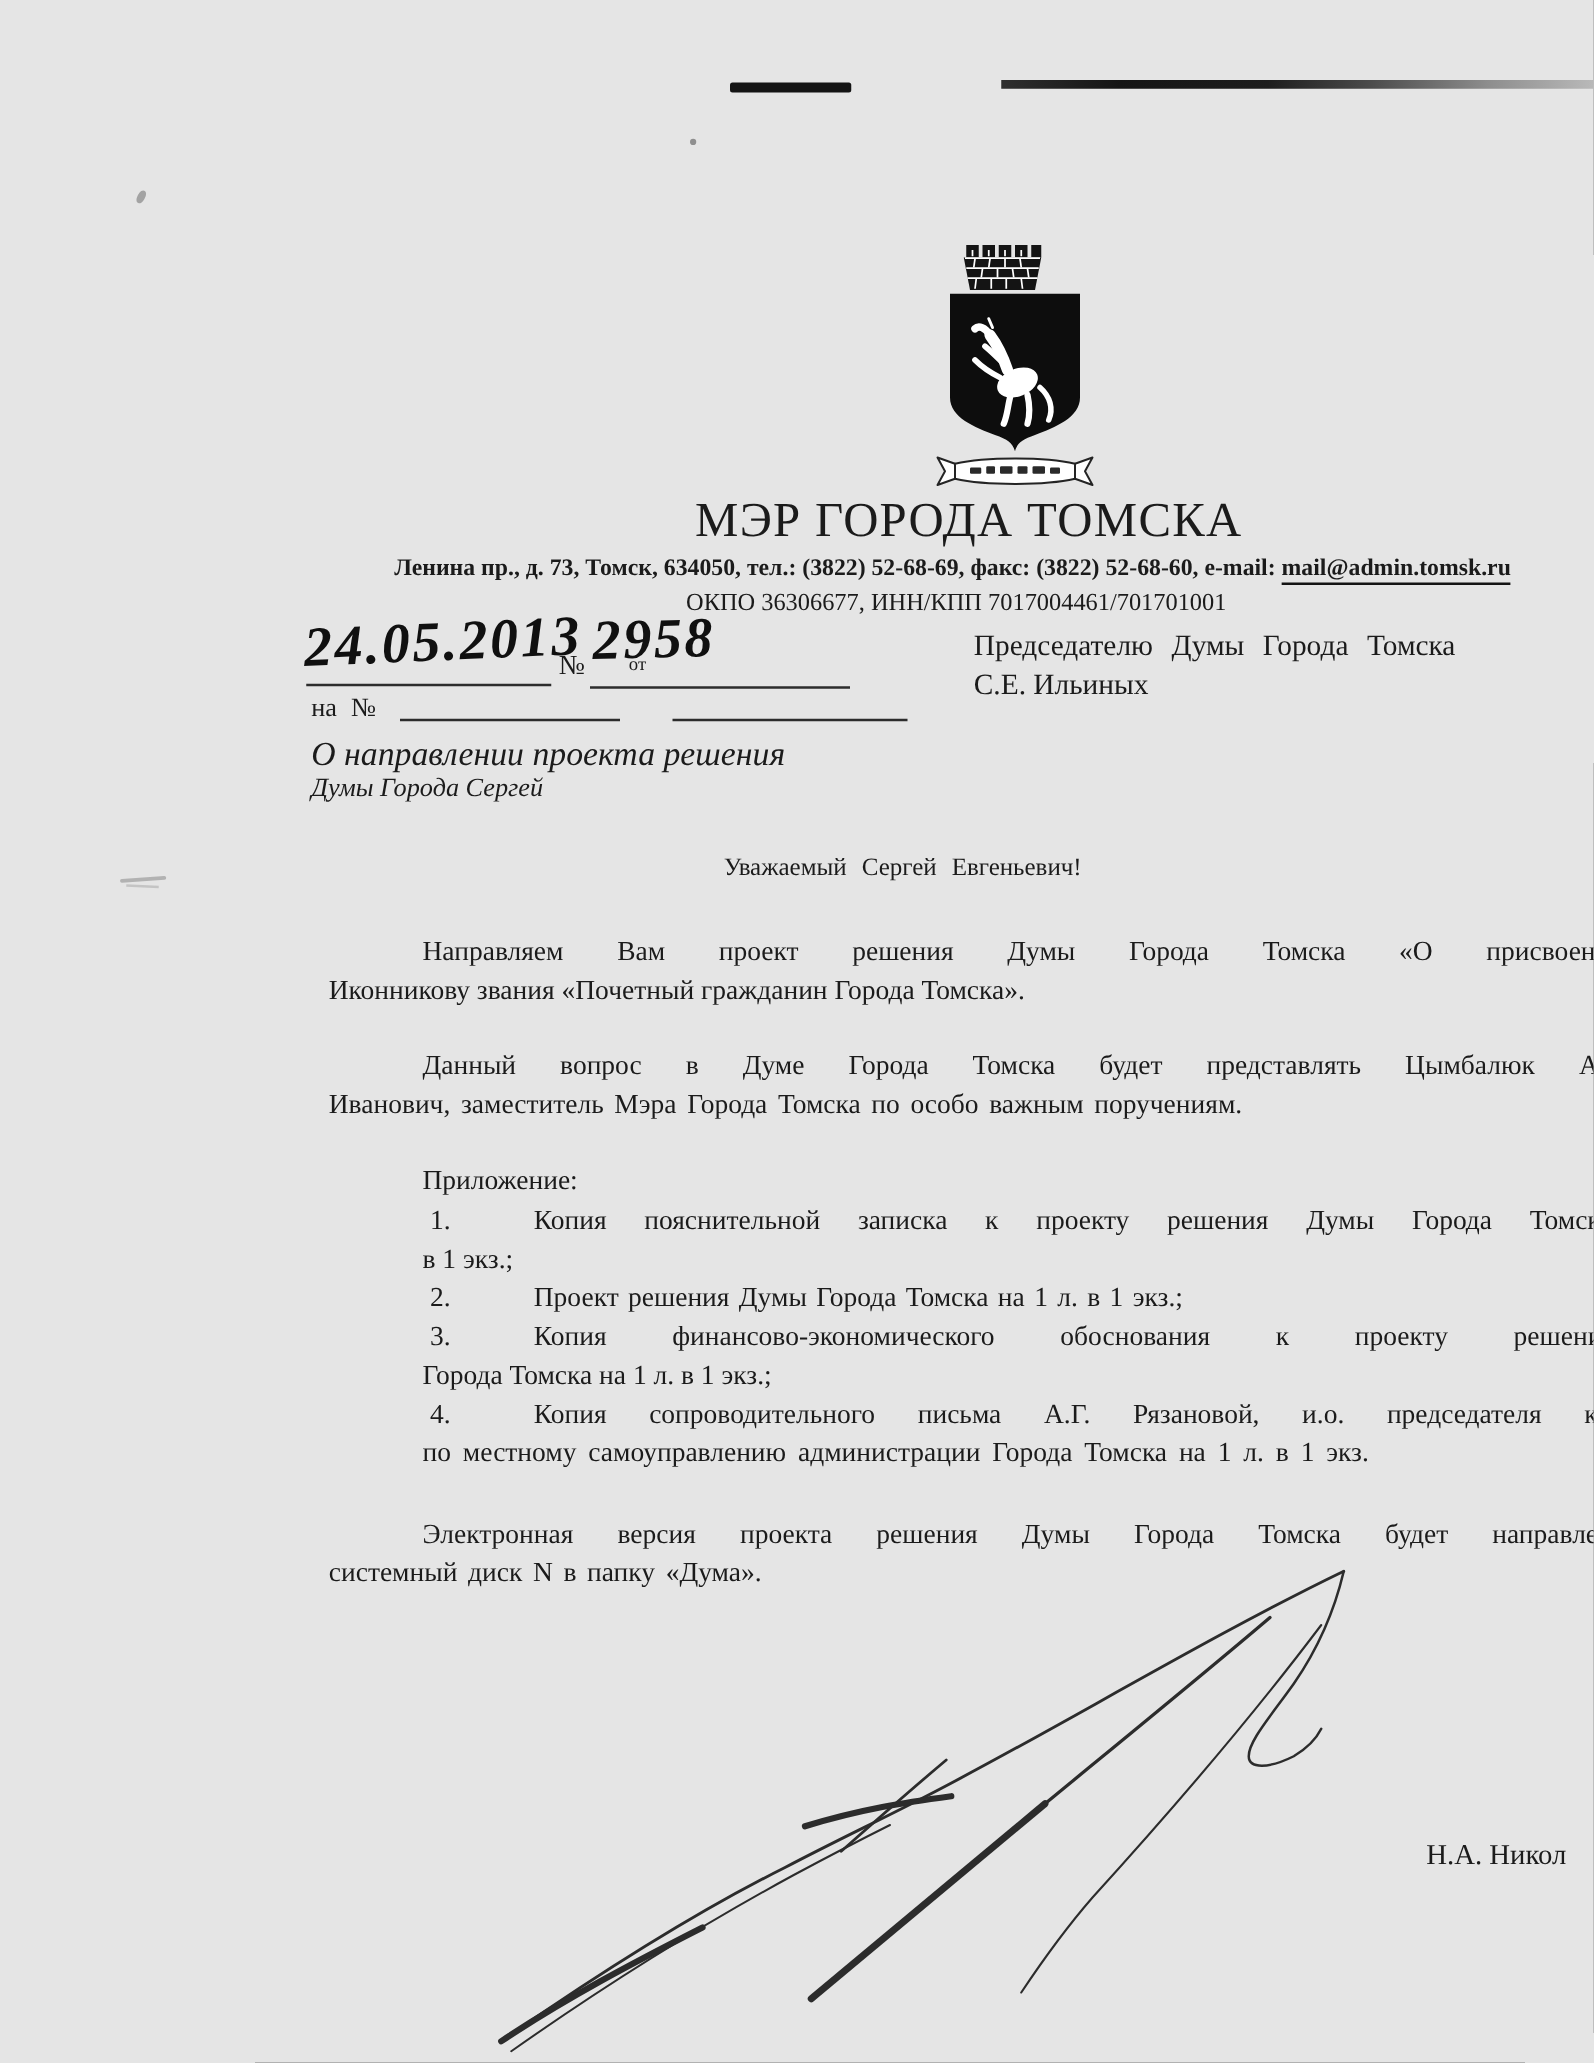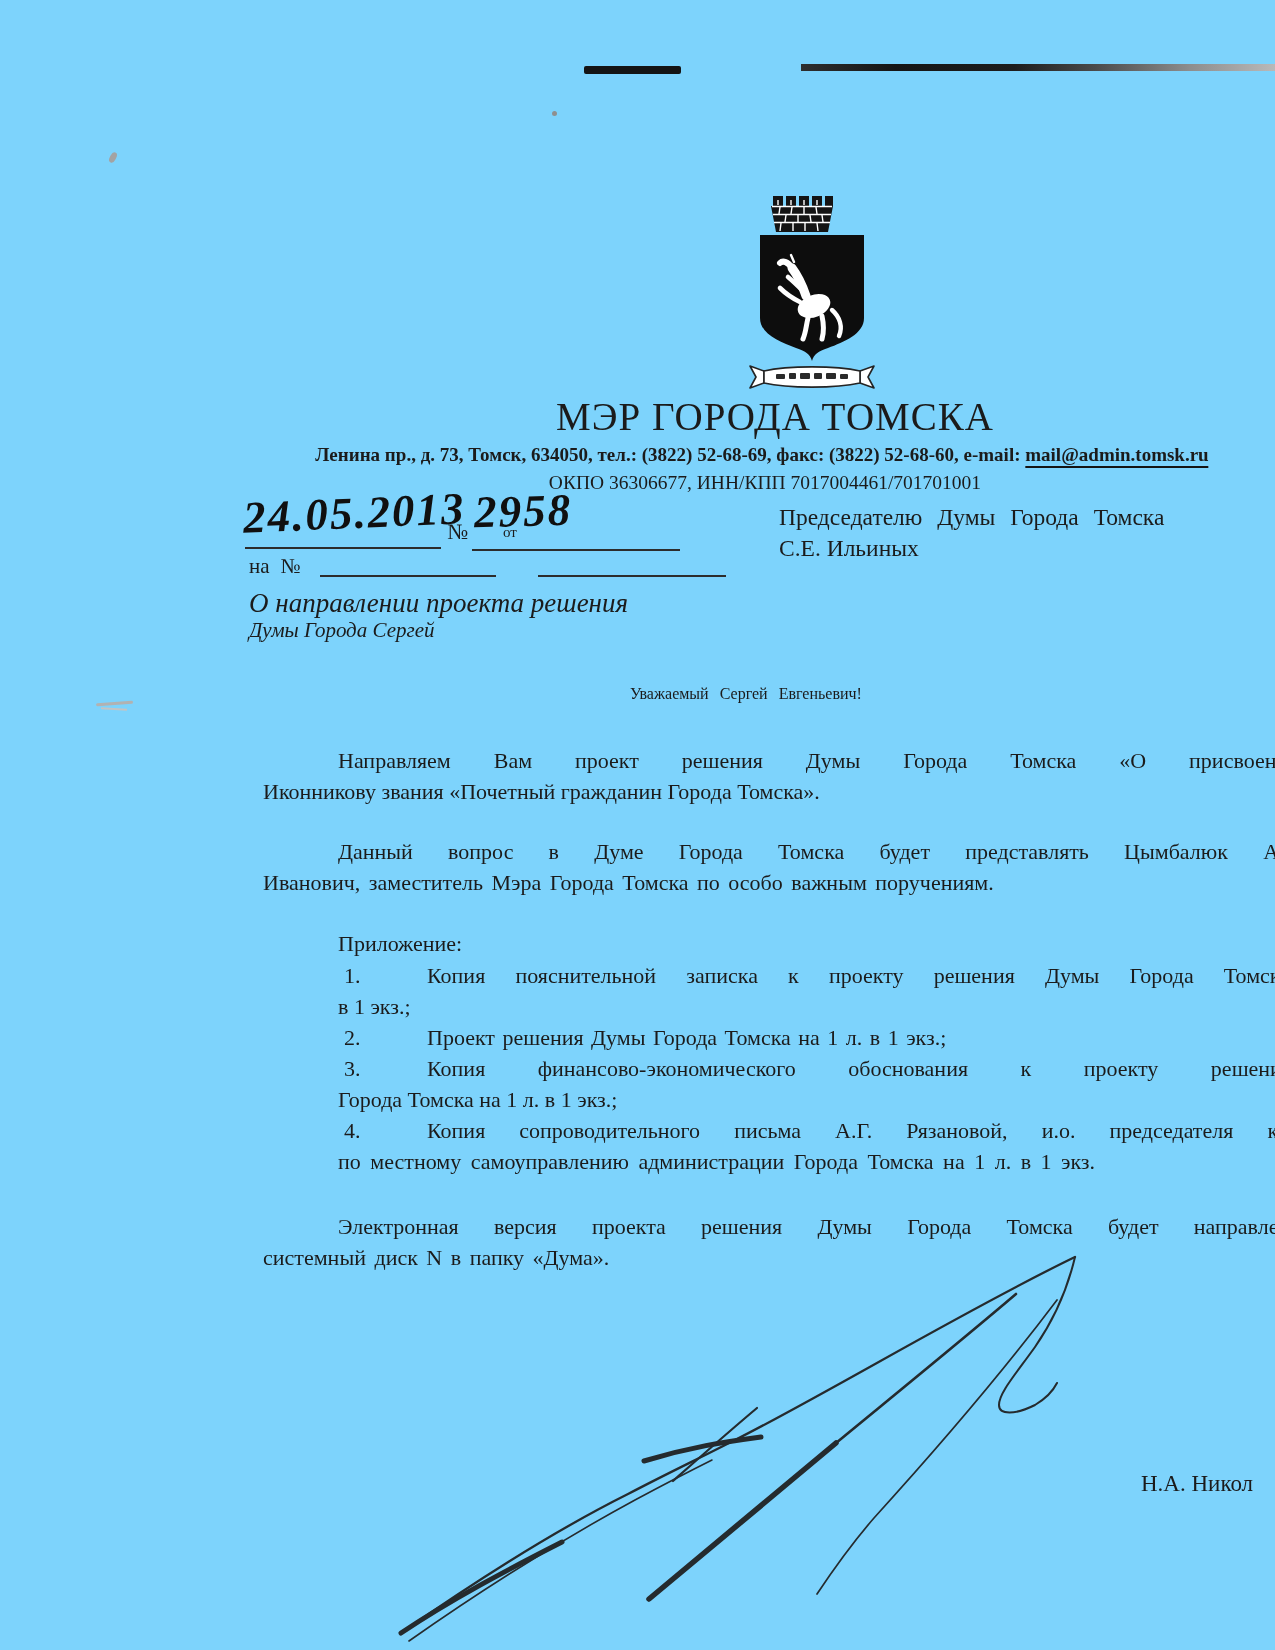--- a/index.html
+++ b/index.html
@@ -1,17 +1,17 @@
 <!DOCTYPE html>
 <html><head>
 <meta charset="utf-8">
 <style>
   html,body{margin:0;padding:0;background:#888;}
   #page{
-    position:relative; width:1275px; height:1650px; background:#7dd3fc;
+    position:relative; width:1275px; height:1650px; background:#e5e5e5;
     overflow:hidden; font-family:"Liberation Serif", serif; color:#1b1b1b;
     margin:0 auto;
   }
   .abs{position:absolute; white-space:nowrap;}
   .just{position:absolute; text-align:justify; text-align-last:justify; white-space:normal;}
   .body-txt{font-size:22px; line-height:28px;}
   .hw{font-style:italic; font-weight:bold; letter-spacing:2px; color:#101010;}
   .rule{position:absolute; height:2px; background:#2c2c2c;}
   .italic{font-style:italic;}
   .email{border-bottom:2px solid #141414; padding-bottom:1px;}
@@ -120,21 +120,21 @@
   <div class="rule" style="left:320px;top:575px;width:176px;"></div>
   <div class="abs" style="left:503px;top:524px;font-size:15px;">от</div>
   <div class="rule" style="left:538px;top:575px;width:188px;"></div>
 
   <div class="abs italic" style="left:249px;top:588px;font-size:27px;">О направлении проекта решения</div>
   <div class="abs italic" style="left:249px;top:618px;font-size:21px;">Думы Города Сергей</div>
 
   <div class="abs" style="left:779px;top:504px;font-size:23.5px;word-spacing:9px;">Председателю Думы Города Томска</div>
   <div class="abs" style="left:779px;top:535px;font-size:23.5px;font-family:Liberation Serif, serif;">С.Е. Ильиных</div>
 
-  <div class="abs body-txt" style="left:630px;top:680px;font-size:16px;word-spacing:7px;">Уважаемый Сергей Евгеньевич!</div>
+  <div class="abs body-txt" style="left:579px;top:680px;font-size:20px;word-spacing:7px;">Уважаемый Сергей Евгеньевич!</div>
 
   <div class="just body-txt" style="left:338px;top:747px;width:962px;">Направляем Вам проект решения Думы Города Томска «О присвоении</div>
   <div class="abs body-txt" style="left:263px;top:778px;">Иконникову звания «Почетный гражданин Города Томска».</div>
 
   <div class="just body-txt" style="left:338px;top:838px;width:952px;">Данный вопрос в Думе Города Томска будет представлять Цымбалюк Ал</div>
   <div class="abs body-txt" style="left:263px;top:869px;word-spacing:3px;">Иванович, заместитель Мэра Города Томска по особо важным поручениям.</div>
 
   <div class="abs body-txt" style="left:338px;top:930px;">Приложение:</div>
 
   <div class="abs body-txt" style="left:344px;top:962px;">1.</div>

